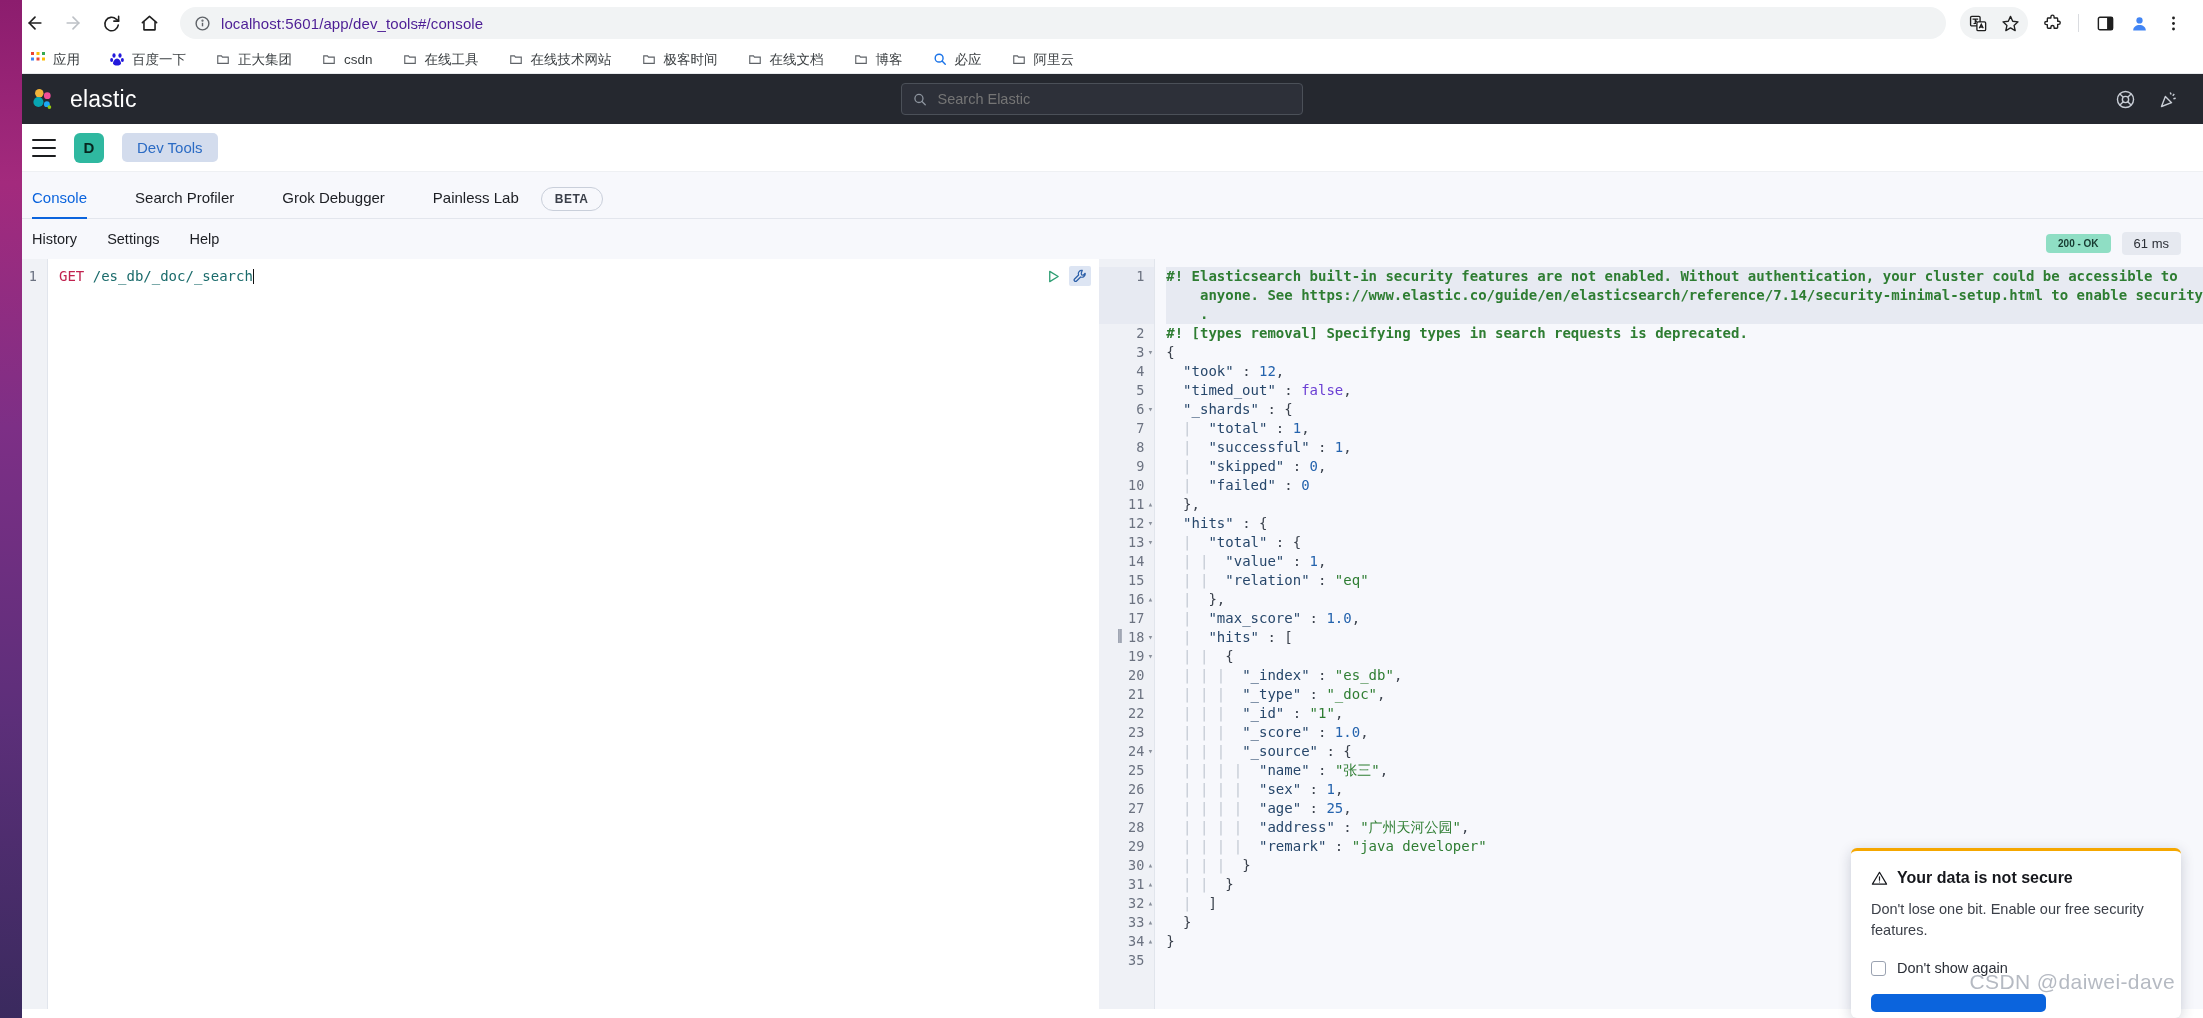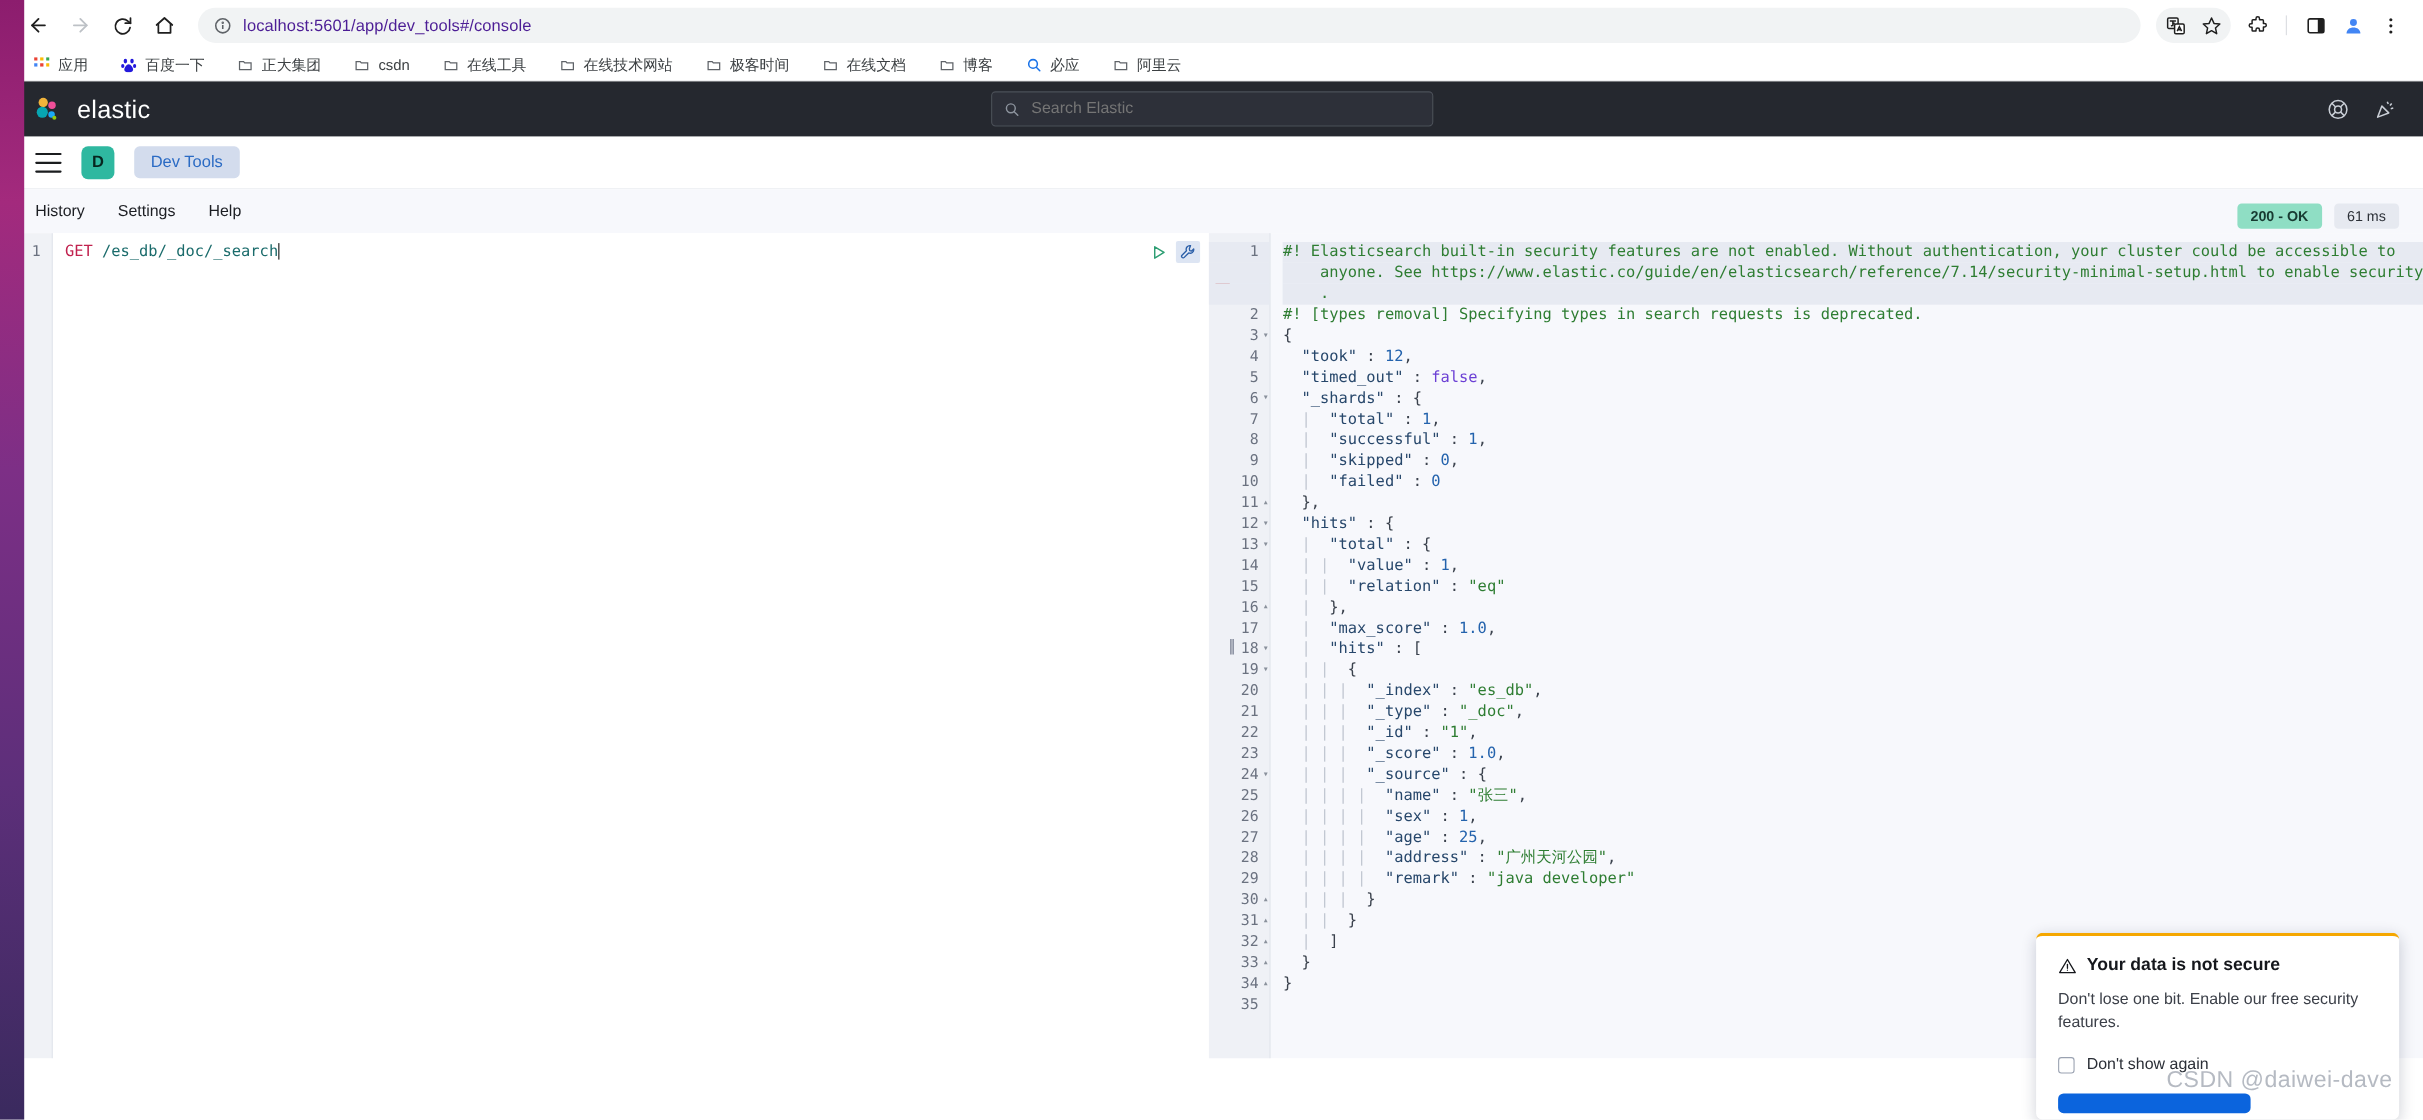--- a/index.html
+++ b/index.html
@@ -129,21 +129,21 @@
   .console-subnav {
     height: 40px; background:#f7f8fc; display:flex; align-items:center;
     padding-left: 32px; gap: 30px; position:relative;
   }
   .subnav-item { font-size:14.5px; color:#1c1e23; }
   .status-group {
     position:absolute; right:22px; bottom:4px;
     display:flex; align-items:center; gap:11px;
   }
   .status-ok {
-    background:#8fdec4; color:#173a31; font-size:13px; font-weight:600;
+    background:#8fdec4; color:#173a31; font-size:10px; font-weight:600;
     padding:4px 12px; border-radius:4px;
   }
   .status-ms {
     background:#e6e9f0; color:#2b2f36; font-size:13px;
     padding:4px 12px; border-radius:4px;
   }
 
   
   .split {
     display:flex; height: 750px; background:#fff; position:relative;
@@ -180,21 +180,21 @@
   }
   .act-ic { width:22px; height:20px; display:flex; align-items:center; justify-content:center; }
   .act-ic.wrench { background:#dde5f3; border-radius:2px; }
 
   .row-hl { background:#e7eaf2; }
   .err-marker {
     position:absolute; left:6px; width:13px; height:13px; background:#bb2222;
     border-radius:2px; color:#fff; font-size:10px; line-height:13px;
     text-align:center; font-family:"DejaVu Sans Mono", monospace;
   }
-  .c-comment { color:#2e7d32; }
+  .c-comment { color:#2e7d32;font-weight:bold; }
   .c-key { color:#27476b; }
   .c-str { color:#2e7d32; }
   .c-num { color:#2463ad; }
   .c-bool { color:#6b3fd4; }
   .c-punct { color:#3b424d; }
   .guide { color:#c2c8d2; }
 
   .drag-handle {
     position:absolute; left:1113px; top:50%; transform:translateY(-50%);
     width:12px; height:26px; display:flex; align-items:center; justify-content:center;
@@ -465,20 +465,27 @@
   <div class="nav-row">
     <div class="hamburger">
       <span></span>
         <span></span>
         <span></span>
     </div>
     <div class="space-avatar">D</div>
     <div class="breadcrumb-pill">Dev Tools</div>
   </div>
 
+  <div class="app-tabs">
+    <div class="app-tab active">Console</div>
+    <div class="app-tab">Search Profiler</div>
+    <div class="app-tab">Grok Debugger</div>
+    <div class="app-tab" style="padding-right:10px;margin-right:12px;">Painless Lab</div>
+    <div class="beta-badge">BETA</div>
+  </div>
 
   <div class="console-subnav">
     <div class="subnav-item">History</div>
     <div class="subnav-item">Settings</div>
     <div class="subnav-item">Help</div>
     <div class="status-group">
       <div class="status-ok">200 - OK</div>
       <div class="status-ms">61 ms</div>
     </div>
   </div>

